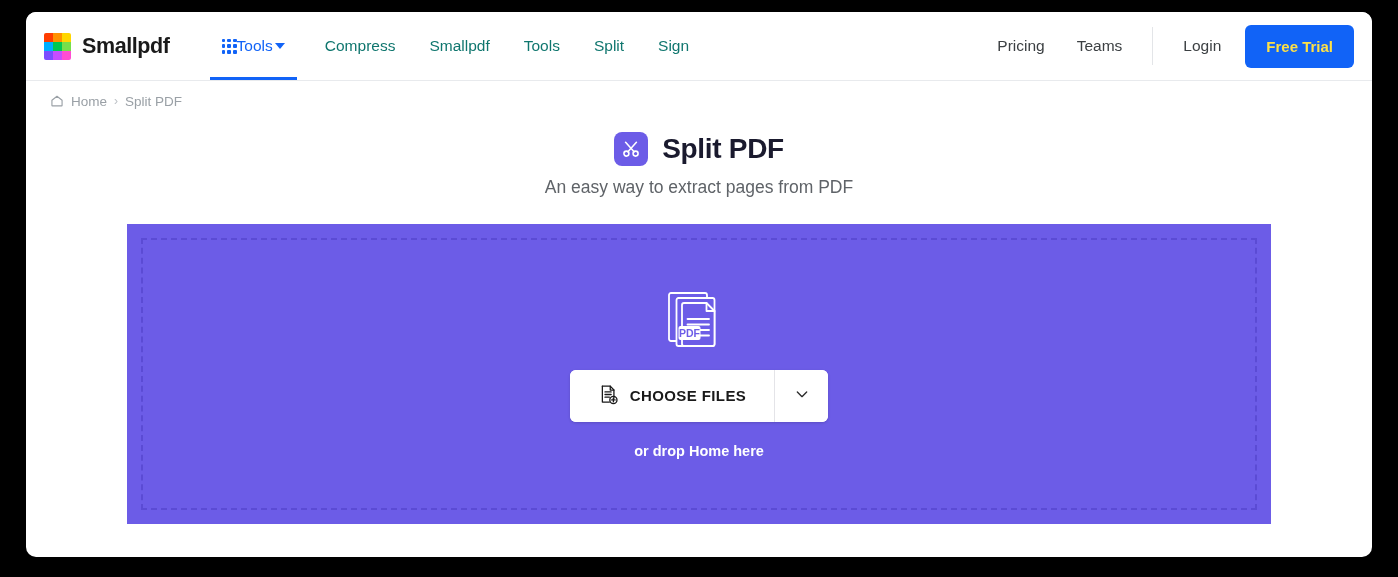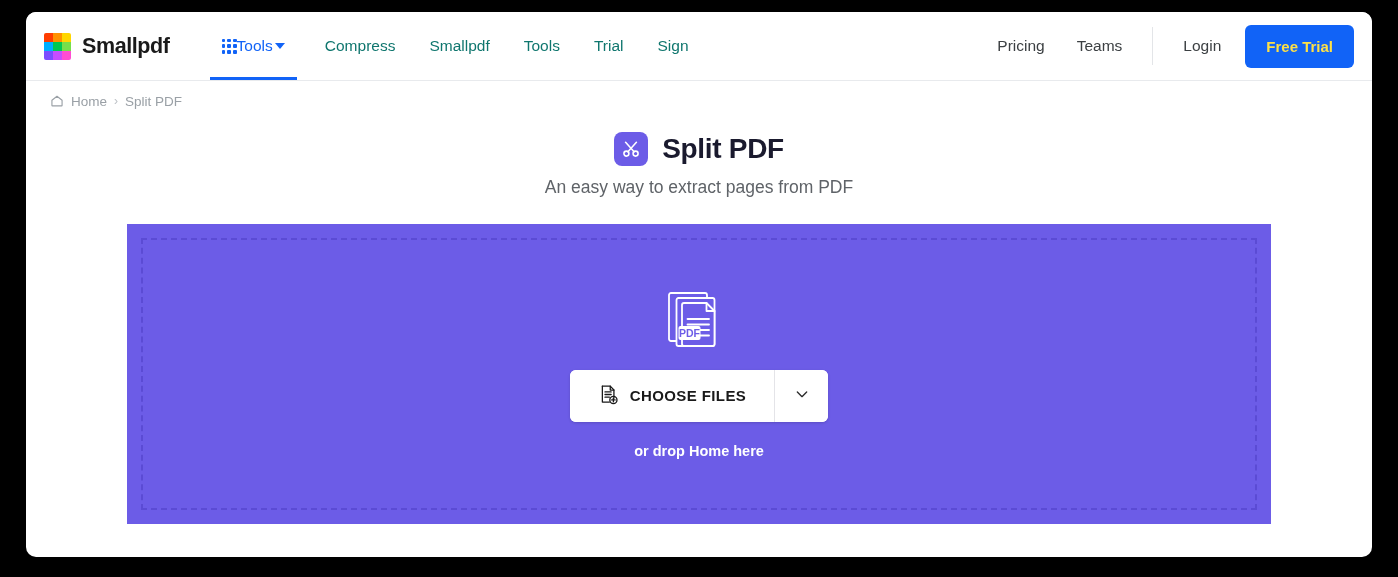--- a/index.html
+++ b/index.html
@@ -198,21 +198,21 @@
             <i></i>
             <i></i>
         </span>
         <span>Tools</span>
         <span class="caret"></span>
       </div>
 
       <div class="nav-link first">Compress</div>
       <div class="nav-link">Smallpdf</div>
       <div class="nav-link">Tools</div>
-      <div class="nav-link">Trial</div>
+      <div class="nav-link">Split</div>
       <div class="nav-link">Sign</div>
     </div>
 
     <div class="hdr-right">
       <span class="right-link">Pricing</span>
       <span class="right-link">Teams</span>
       <span class="vdiv"></span>
       <span class="right-link">Login</span>
       <button class="free-trial">Free Trial</button>
     </div>

